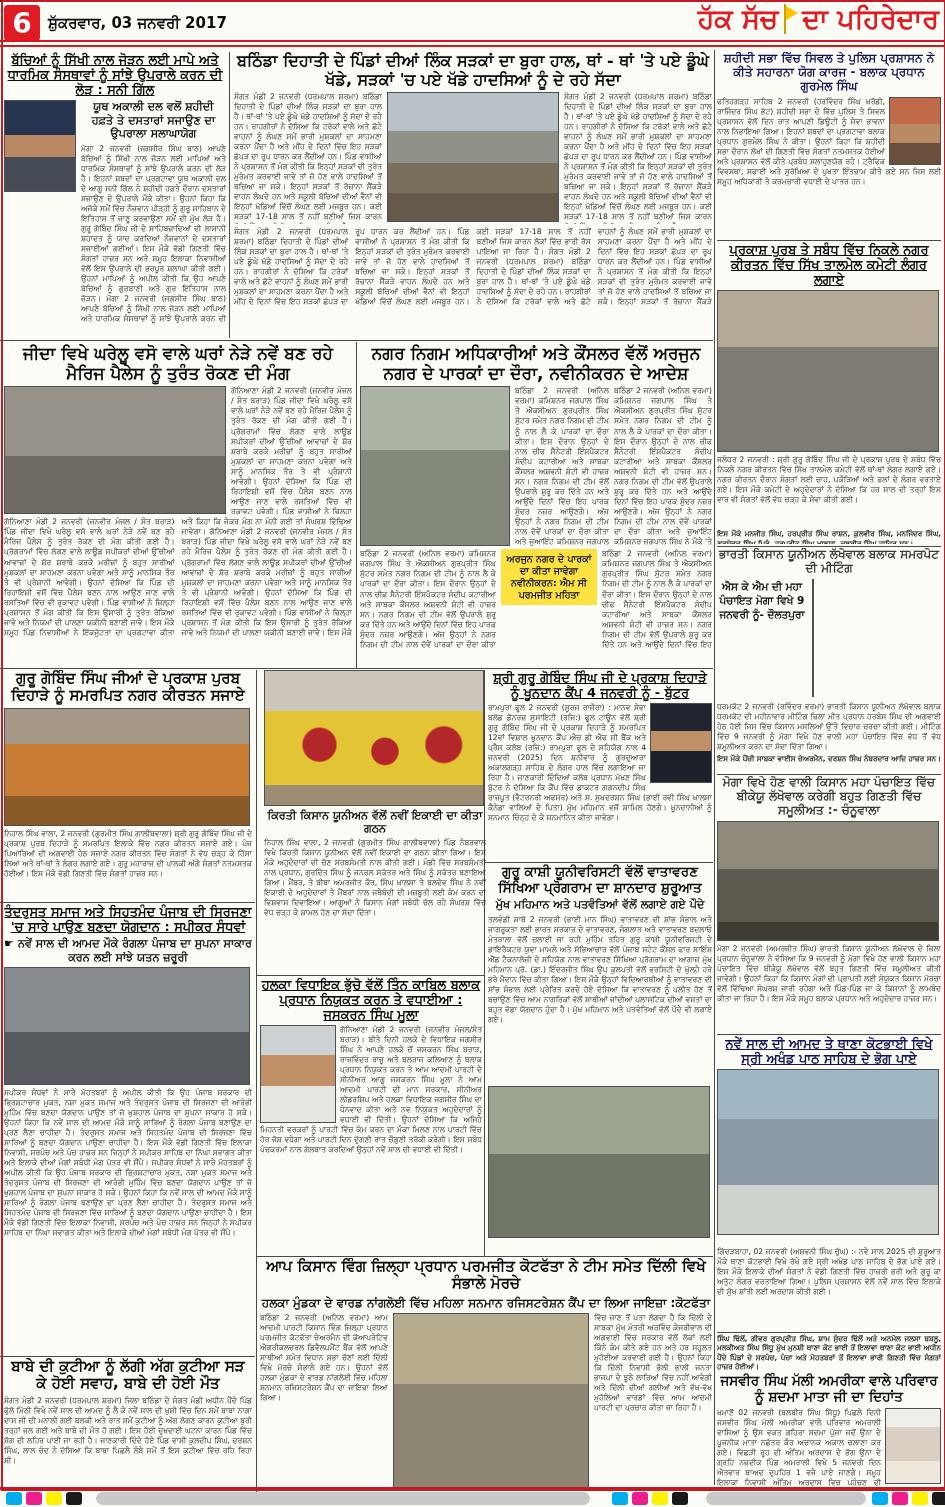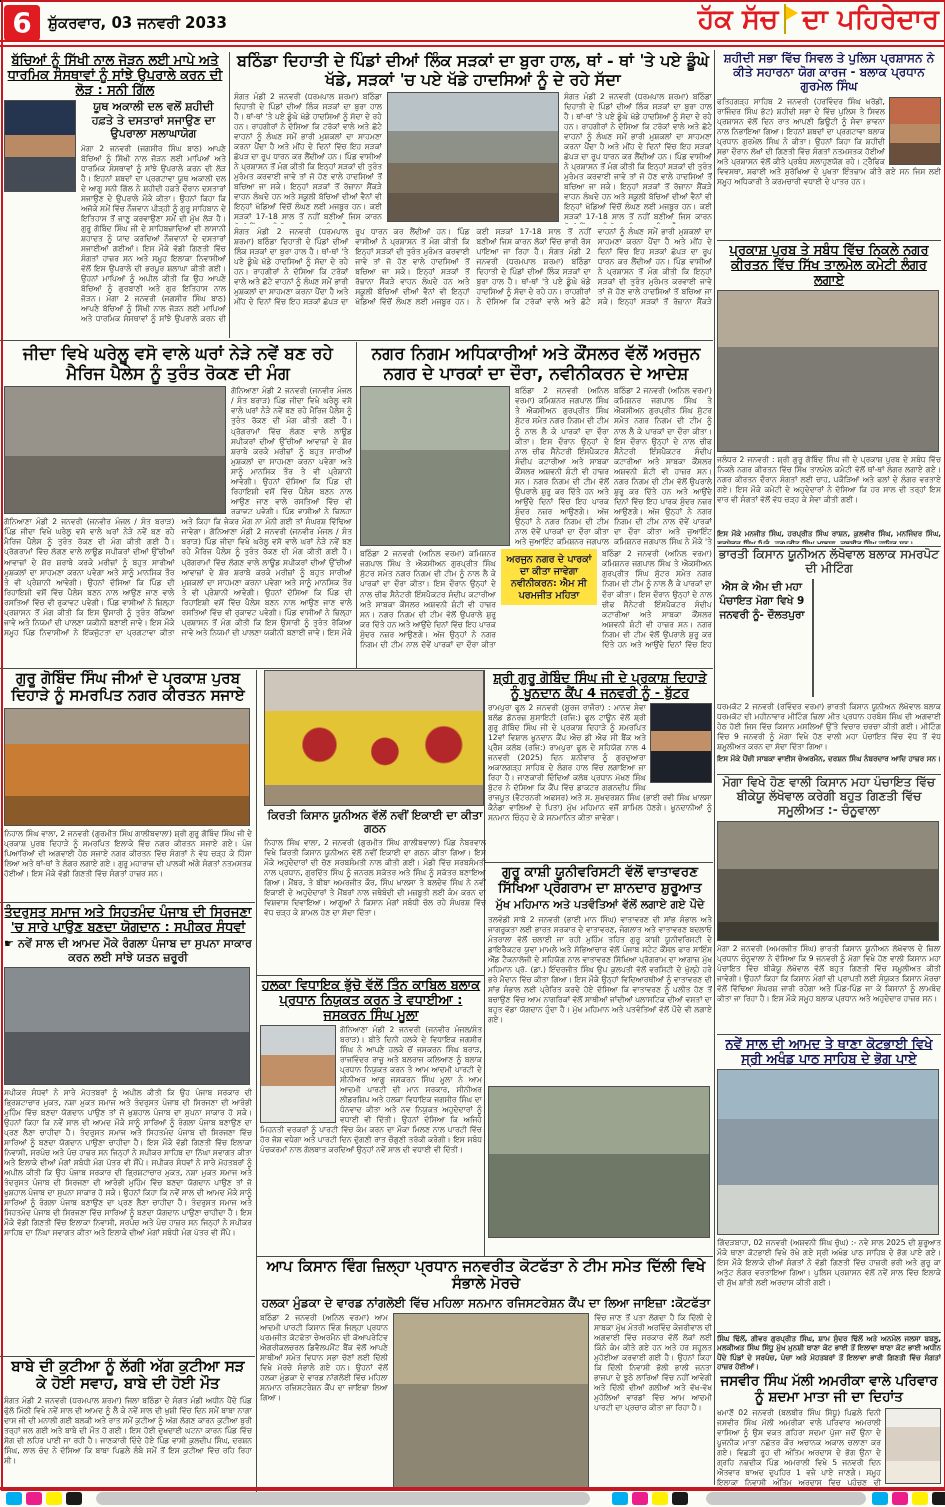--- a/index.html
+++ b/index.html
@@ -69,21 +69,21 @@
   .reg-bar{position:absolute;top:1492px;height:13px;background:#c9c9c9;border-radius:7px;}
 </style>
 </head>
 <body>
 
 <div class="page">
   <div class="topline"></div>
   <div class="frame"></div>
 
   <div class="pageno">6</div>
-  <div class="date">ਸ਼ੁੱਕਰਵਾਰ, 03 ਜਨਵਰੀ 2033</div>
+  <div class="date">ਸ਼ੁੱਕਰਵਾਰ, 03 ਜਨਵਰੀ 2017</div>
   <div class="logo">
     <span>ਹੱਕ ਸੱਚ</span>
     <span class="flag">
         <span class="pole"></span>
         <span class="pennant"></span>
       </span>
     <span>ਦਾ ਪਹਿਰੇਦਾਰ</span>
   </div>
   <div class="redrule" style="left:0;top:40px;width:945px;"></div>
   <div class="redrule" style="left:0;top:45px;width:945px;"></div>
@@ -221,25 +221,25 @@
 
   <article class="art" style="left:717px;top:776px;width:224px;height:256px;">
     <h2 class="hl s12 gray">ਮੋਗਾ ਵਿਖੇ ਹੋਣ ਵਾਲੀ ਕਿਸਾਨ ਮਹਾ ਪੰਚਾਇਤ ਵਿੱਚ ਬੀਕੇਯੂ ਲੱਖੋਵਾਲ ਕਰੇਗੀ ਬਹੁਤ ਗਿਣਤੀ ਵਿੱਚ ਸਮੂਲੀਅਤ :- ਚੰਨੂਵਾਲਾ</h2>
     <div class="photo ph-moga dots" style="width:222px;height:120px;"></div>
     <p class="b" style="height:80px;margin-top:3px;">ਮੋਗਾ 2 ਜਨਵਰੀ (ਅਮਰਜੀਤ ਸਿੰਘ) ਭਾਰਤੀ ਕਿਸਾਨ ਯੂਨੀਅਨ ਲੱਖੋਵਾਲ ਦੇ ਜ਼ਿਲਾ ਪ੍ਰਧਾਨ ਚੰਨੂਵਾਲਾ ਨੇ ਦੱਸਿਆ ਕਿ 9 ਜਨਵਰੀ ਨੂੰ ਮੋਗਾ ਵਿਖੇ ਹੋਣ ਵਾਲੀ ਕਿਸਾਨ ਮਹਾ ਪੰਚਾਇਤ ਵਿੱਚ ਬੀਕੇਯੂ ਲੱਖੋਵਾਲ ਵੱਲੋਂ ਬਹੁਤ ਗਿਣਤੀ ਵਿੱਚ ਸਮੂਲੀਅਤ ਕੀਤੀ ਜਾਵੇਗੀ। ਉਹਨਾਂ ਕਿਹਾ ਕਿ ਕਿਸਾਨ ਮੰਗਾਂ ਦੀ ਪ੍ਰਾਪਤੀ ਲਈ ਸੰਯੁਕਤ ਕਿਸਾਨ ਮੋਰਚਾ ਵੱਲੋਂ ਵਿੱਢਿਆ ਸੰਘਰਸ਼ ਜਾਰੀ ਰਹੇਗਾ ਅਤੇ ਪਿੰਡ-ਪਿੰਡ ਜਾ ਕੇ ਕਿਸਾਨਾਂ ਨੂੰ ਲਾਮਬੰਦ ਕੀਤਾ ਜਾ ਰਿਹਾ ਹੈ। ਇਸ ਮੌਕੇ ਸਮੂਹ ਬਲਾਕ ਪ੍ਰਧਾਨ ਅਤੇ ਅਹੁਦੇਦਾਰ ਹਾਜ਼ਰ ਸਨ।</p>
   </article>
 
   <article class="art" style="left:717px;top:1036px;width:224px;height:294px;">
     <h2 class="hl s13 navy">ਨਵੇਂ ਸਾਲ ਦੀ ਆਮਦ ਤੇ ਥਾਣਾ ਕੋਟਭਾਈ ਵਿਖੇ ਸ੍ਰੀ ਅਖੰਡ ਪਾਠ ਸਾਹਿਬ ਦੇ ਭੋਗ ਪਾਏ</h2>
     <div class="photo ph-kotbhai dots" style="width:222px;height:166px;"></div>
-    <p class="b" style="height:74px;margin-top:3px;">ਗਿੱਦੜਬਾਹਾ, 02 ਜਨਵਰੀ (ਅਸ਼ਵਨੀ ਸਿੰਘ ਚੁੱਘ) :- ਨਵੇ ਸਾਲ 2025 ਦੀ ਸ਼ੁਰੂਆਤ ਮੌਕੇ ਥਾਣਾ ਕੋਟਭਾਈ ਵਿਖੇ ਰੱਖੇ ਗਏ ਸ੍ਰੀ ਅਖੰਡ ਪਾਠ ਸਾਹਿਬ ਦੇ ਭੋਗ ਪਾਏ ਗਏ। ਇਸ ਮੌਕੇ ਇਲਾਕੇ ਦੀਆਂ ਸੰਗਤਾਂ ਨੇ ਵੱਡੀ ਗਿਣਤੀ ਵਿੱਚ ਹਾਜ਼ਰੀ ਭਰੀ ਅਤੇ ਗੁਰੂ ਕਾ ਅਤੁੱਟ ਲੰਗਰ ਵਰਤਾਇਆ ਗਿਆ। ਪੁਲਿਸ ਪ੍ਰਸ਼ਾਸਨ ਵੱਲੋਂ ਨਵੇਂ ਸਾਲ ਵਿੱਚ ਇਲਾਕੇ ਦੀ ਸੁੱਖ ਸ਼ਾਂਤੀ ਲਈ ਅਰਦਾਸ ਕੀਤੀ ਗਈ।</p>
+    <p class="b" style="height:74px;margin-top:12px;">ਗਿੱਦੜਬਾਹਾ, 02 ਜਨਵਰੀ (ਅਸ਼ਵਨੀ ਸਿੰਘ ਚੁੱਘ) :- ਨਵੇ ਸਾਲ 2025 ਦੀ ਸ਼ੁਰੂਆਤ ਮੌਕੇ ਥਾਣਾ ਕੋਟਭਾਈ ਵਿਖੇ ਰੱਖੇ ਗਏ ਸ੍ਰੀ ਅਖੰਡ ਪਾਠ ਸਾਹਿਬ ਦੇ ਭੋਗ ਪਾਏ ਗਏ। ਇਸ ਮੌਕੇ ਇਲਾਕੇ ਦੀਆਂ ਸੰਗਤਾਂ ਨੇ ਵੱਡੀ ਗਿਣਤੀ ਵਿੱਚ ਹਾਜ਼ਰੀ ਭਰੀ ਅਤੇ ਗੁਰੂ ਕਾ ਅਤੁੱਟ ਲੰਗਰ ਵਰਤਾਇਆ ਗਿਆ। ਪੁਲਿਸ ਪ੍ਰਸ਼ਾਸਨ ਵੱਲੋਂ ਨਵੇਂ ਸਾਲ ਵਿੱਚ ਇਲਾਕੇ ਦੀ ਸੁੱਖ ਸ਼ਾਂਤੀ ਲਈ ਅਰਦਾਸ ਕੀਤੀ ਗਈ।</p>
   </article>
 
   <article class="art" style="left:260px;top:1258px;width:452px;height:247px;">
-    <h2 class="hl s15">ਆਪ ਕਿਸਾਨ ਵਿੰਗ ਜ਼ਿਲ੍ਹਾ ਪ੍ਰਧਾਨ ਜਨਵਰੀਤ ਕੋਟਫੱਤਾ ਨੇ ਟੀਮ ਸਮੇਤ ਦਿੱਲੀ ਵਿਖੇ ਸੰਭਾਲੇ ਮੋਰਚੇ</h2>
+    <h2 class="hl s15">ਆਪ ਕਿਸਾਨ ਵਿੰਗ ਜ਼ਿਲ੍ਹਾ ਪ੍ਰਧਾਨ ਪਰਮਜੀਤ ਕੋਟਫੱਤਾ ਨੇ ਟੀਮ ਸਮੇਤ ਦਿੱਲੀ ਵਿਖੇ ਸੰਭਾਲੇ ਮੋਰਚੇ</h2>
     <p class="sub s12">ਹਲਕਾ ਮੁੰਡਕਾ ਦੇ ਵਾਰਡ ਨਾਂਗਲੋਈ ਵਿੱਚ ਮਹਿਲਾ ਸਨਮਾਨ ਰਜਿਸਟਰੇਸ਼ਨ ਕੈਂਪ ਦਾ ਲਿਆ ਜਾਇਜ਼ਾ :ਕੋਟਫੱਤਾ</p>
     <div class="row" style="height:178px;">
       <p class="b" style="width:128px;flex:none;">ਬਠਿੰਡਾ 2 ਜਨਵਰੀ (ਅਨਿਲ ਵਰਮਾ) ਆਮ ਆਦਮੀ ਪਾਰਟੀ ਕਿਸਾਨ ਵਿੰਗ ਜਿਲ੍ਹਾ ਪ੍ਰਧਾਨ ਪਰਮਜੀਤ ਕੋਟਫੱਤਾ ਚੇਅਰਮੈਨ ਦੀ ਕੋਆਪਰੇਟਿਵ ਐਗਰੀਕਲਚਰਲ ਡਿਵੈਲਪਮੈਂਟ ਬੈਂਕ ਵੱਲੋਂ ਆਪਣੇ ਸਾਥੀਆਂ ਸਮੇਤ ਵਿਧਾਨ ਸਭਾ ਚੋਣਾਂ ਲਈ ਦਿੱਲੀ ਵਿਖੇ ਮੋਰਚੇ ਸੰਭਾਲੇ ਗਏ ਹਨ। ਉਹਨਾਂ ਵੱਲੋਂ ਹਲਕਾ ਮੁੰਡਕਾ ਦੇ ਵਾਰਡ ਨਾਂਗਲੋਈ ਵਿੱਚ ਮਹਿਲਾ ਸਨਮਾਨ ਰਜਿਸਟਰੇਸ਼ਨ ਕੈਂਪ ਦਾ ਜਾਇਜ਼ਾ ਲਿਆ ਗਿਆ।</p>
       <div class="photo ph-kotfatta dots" style="width:196px;height:176px;"></div>
       <p class="b grow">ਵਿੱਚ ਜਾਣ ਤੋਂ ਪਤਾ ਲੱਗਦਾ ਹੈ ਕਿ ਦਿੱਲੀ ਦੇ ਸਾਬਕਾ ਮੁੱਖ ਮੰਤਰੀ ਅਰਵਿੰਦ ਕੇਜਰੀਵਾਲ ਦੀ ਅਗਵਾਈ ਵਿੱਚ ਸਰਕਾਰ ਵੱਲੋਂ ਲੋਕਾਂ ਲਈ ਕਿੰਨੇ ਕੰਮ ਕੀਤੇ ਗਏ ਹਨ ਅਤੇ ਹਰ ਸਹੂਲਤ ਮੁਹੱਈਆ ਕਰਵਾਈ ਗਈ ਹੈ। ਉਹਨਾਂ ਕਿਹਾ ਕਿ ਦਿੱਲੀ ਨਿਵਾਸੀ ਭੋਲੀ ਭਾਲੀ ਜਨਤਾ ਭਾਜਪਾ ਦੇ ਝੂਠੇ ਲਾਰਿਆਂ ਵਿੱਚ ਨਹੀਂ ਆਵੇਗੀ ਅਤੇ ਦਿੱਲੀ ਦੀਆਂ ਗਲੀਆਂ ਅਤੇ ਵੱਖ-ਵੱਖ ਮੁਹੱਲਿਆਂ ਵਾਰਡਾਂ ਵਿੱਚ ਆਮ ਆਦਮੀ ਪਾਰਟੀ ਦਾ ਪ੍ਰਚਾਰ ਕੀਤਾ ਜਾ ਰਿਹਾ ਹੈ।</p>
     </div>
   </article>
 
   <article class="art" style="left:4px;top:1358px;width:248px;height:147px;">
     <h2 class="hl s15">ਬਾਬੇ ਦੀ ਕੁਟੀਆ ਨੂੰ ਲੱਗੀ ਅੱਗ ਕੁਟੀਆ ਸੜ ਕੇ ਹੋਈ ਸਵਾਹ, ਬਾਬੇ ਦੀ ਹੋਈ ਮੌਤ</h2>

